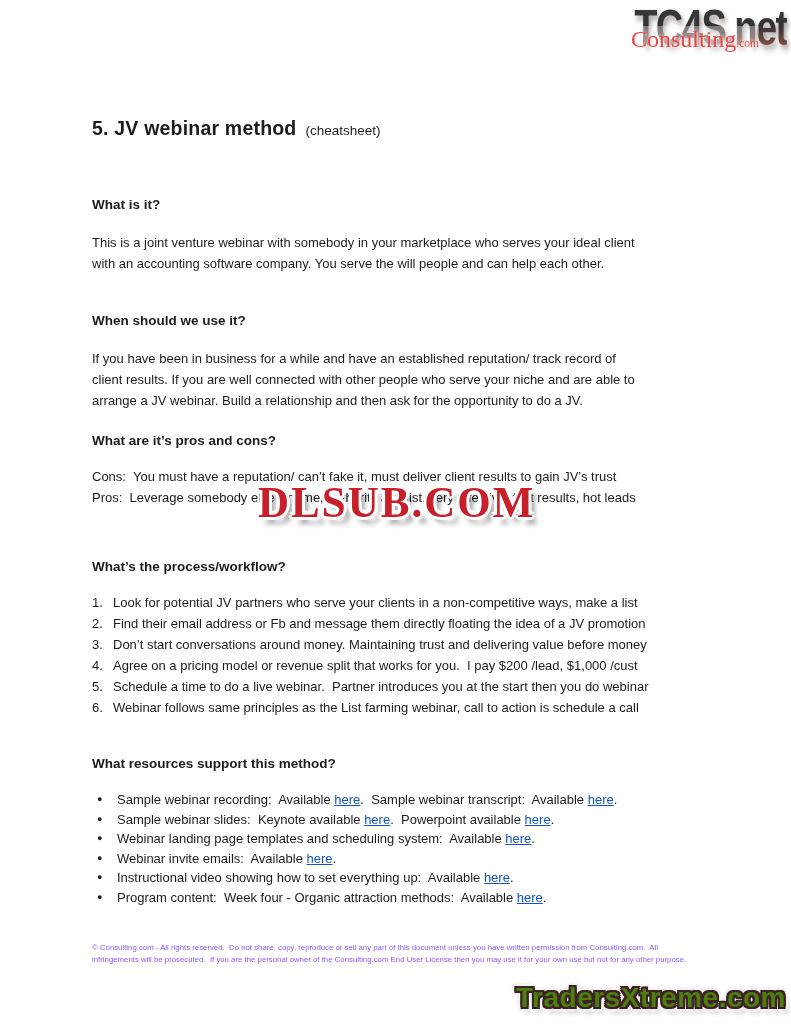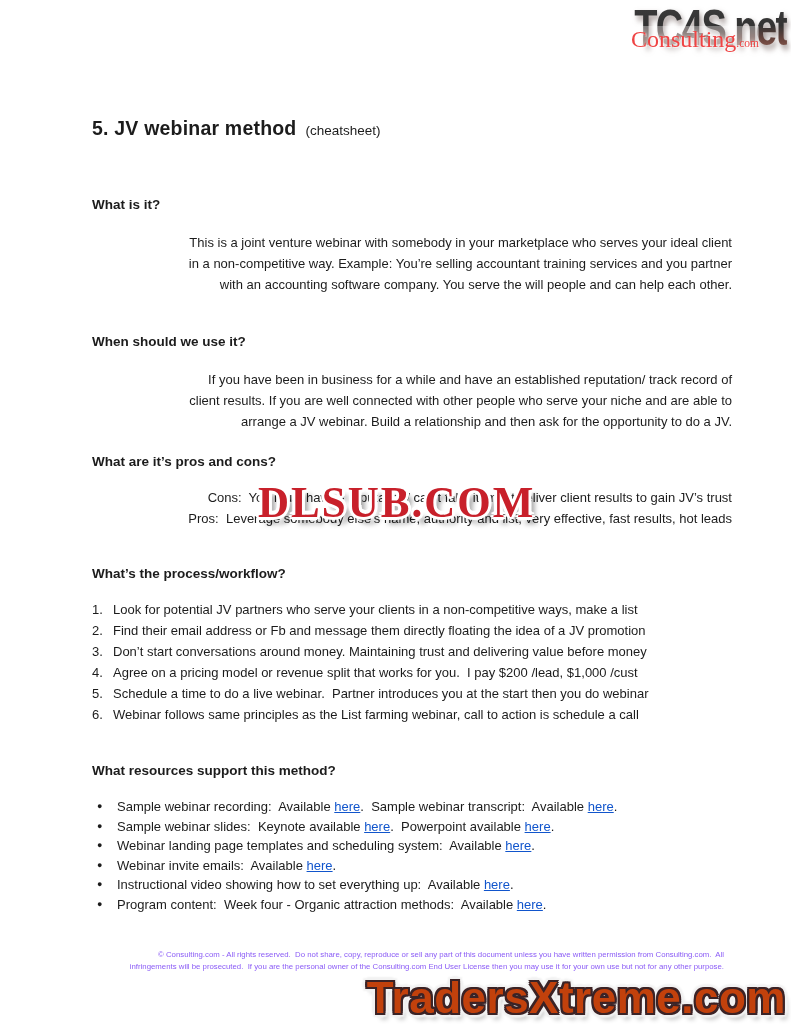--- a/index.html
+++ b/index.html
@@ -7,30 +7,30 @@
   body {
     position:relative;
     background:#ffffff;
     font-family:"Liberation Sans", sans-serif;
     color:#1c1c1c;
     overflow:hidden;
   }
 
   
   .content { position:absolute; left:92px; top:0; width:640px; }
-  .line { white-space:pre; font-size:13px; line-height:21px;text-align:right; }
+  .line { white-space:pre; font-size:13px; line-height:21px; }
 
   .doc-title { padding-top:116px; font-size:19.5px; line-height:24px; font-weight:bold; letter-spacing:.2px; }
   .doc-title .suffix { font-weight:normal; font-size:13.5px; margin-left:9px; letter-spacing:0; }
 
   .h2 { font-size:13.5px; line-height:20px; font-weight:bold; }
   .h-what      { margin-top:52px; }
   .h-when      { margin-top:37px; }
   .h-pros      { margin-top:20px; }
-  .h-process   { margin-top:35px; }
+  .h-process   { margin-top:49px; }
   .h-resources { margin-top:36px; }
 
   .para  { margin-top:17px; }
   .proscons { margin-top:15px; }
 
   .numlist { margin-top:15px; }
   .numlist .row { display:flex; }
   .numlist .marker { width:21px; flex:none; font-size:13px; line-height:21px; }
 
   .bullist { margin-top:16px; }
@@ -71,22 +71,22 @@
     text-shadow:
       -3px 0 0 #fff, 3px 0 0 #fff, 0 -3px 0 #fff, 0 3px 0 #fff,
       -2px -2px 0 #fff, 2px -2px 0 #fff, -2px 2px 0 #fff, 2px 2px 0 #fff,
       6px 7px 5px rgba(0,0,0,.35);
   }
 
   
   .wm-bottom {
     position:absolute; right:5px; top:978px; z-index:6;
     font-family:"Liberation Sans", sans-serif;
-    font-weight:900; font-size:44px; line-height:40px; letter-spacing:.5px;
-    color:#c2410c;
+    font-weight:900; font-size:28px; line-height:40px; letter-spacing:.5px;
+    color:#4d7c0f;
     text-shadow:
       -2px -2px 0 #3b2326, 2px -2px 0 #3b2326, -2px 2px 0 #3b2326, 2px 2px 0 #3b2326,
       -2px 0 0 #3b2326, 2px 0 0 #3b2326, 0 -2px 0 #3b2326, 0 2px 0 #3b2326,
       -4px -4px 2px #f2f2f2, 4px -4px 2px #f2f2f2, -4px 4px 2px #f2f2f2, 4px 4px 2px #f2f2f2,
       0 -5px 2px #f2f2f2, 0 5px 2px #f2f2f2, -5px 0 2px #f2f2f2, 5px 0 2px #f2f2f2,
       4px 6px 5px rgba(0,0,0,.30);
   }
 </style>
 </head>
 <body>
@@ -96,21 +96,20 @@
   <div class="logo-overlay"><span>Consulting</span><span class="dotcom">.com</span></div>
 </div>
 
 <div class="content">
 
   <div class="doc-title"><span>5. JV webinar method</span><span class="suffix">(cheatsheet)</span></div>
 
   <div class="h2 h-what">What is it?</div>
   <div class="para">
       <div class="line">This is a joint venture webinar with somebody in your marketplace who serves your ideal client</div>
-      <div class="line">in a non-competitive way. Example: You’re selling accountant training services and you partner</div>
       <div class="line">with an accounting software company. You serve the will people and can help each other.</div>
     </div>
 
   <div class="h2 h-when">When should we use it?</div>
   <div class="para">
       <div class="line">If you have been in business for a while and have an established reputation/ track record of</div>
       <div class="line">client results. If you are well connected with other people who serve your niche and are able to</div>
       <div class="line">arrange a JV webinar. Build a relationship and then ask for the opportunity to do a JV.</div>
     </div>
 

